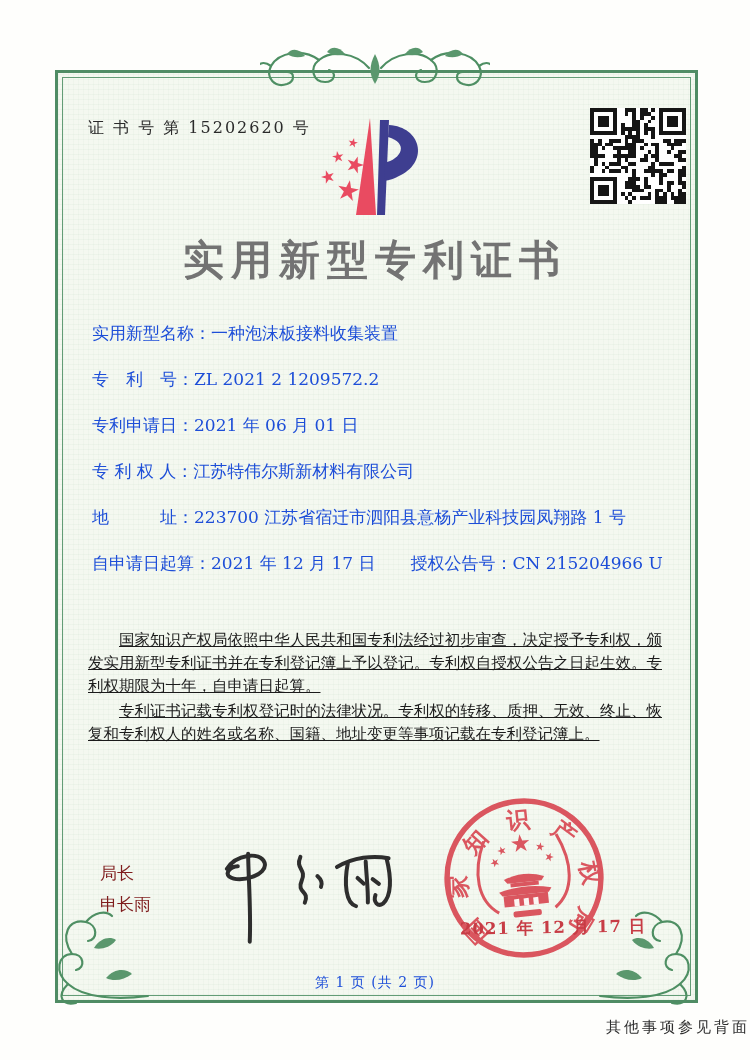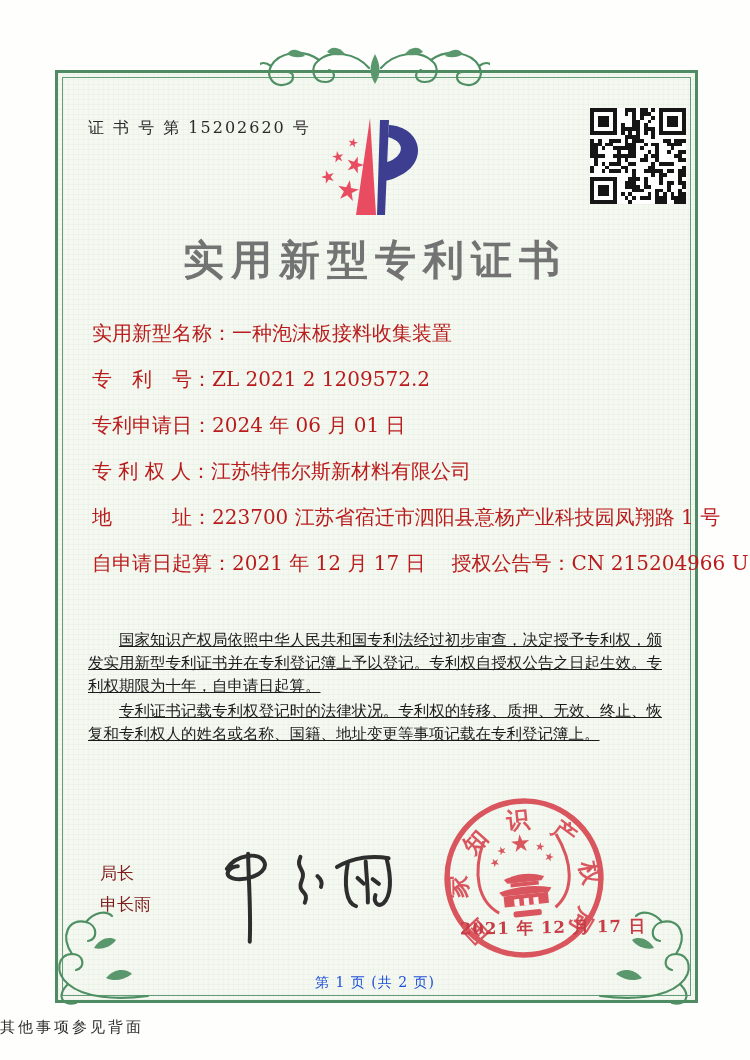--- a/index.html
+++ b/index.html
@@ -15,37 +15,37 @@
     border:3px solid #4f8c64;
     background:
       repeating-linear-gradient(0deg, rgba(110,165,125,0.055) 0 1px, transparent 1px 5px),
       repeating-linear-gradient(90deg, rgba(110,165,125,0.045) 0 1px, transparent 1px 5px),
       #f4f8f0;
   }
   .frame::before{content:"";position:absolute;inset:4px;border:1px solid #639c76;}
   .cert-no{position:absolute;left:88px;top:118px;font-size:16px;letter-spacing:2px;color:#2a2a2a;}
   .title{position:absolute;left:0;right:0;top:233px;text-align:center;
     font-size:41px;font-weight:600;letter-spacing:7px;color:#737373;}
-  .fields{position:absolute;left:92px;top:321px;width:575px;font-size:20px;color:#b91c1c;}
+  .fields{position:absolute;left:92px;top:321px;width:575px;font-size:17px;color:#1d4ed8;}
   .field-row{margin-bottom:21px;line-height:25px;white-space:nowrap;}
   .f-label{display:inline-block;min-width:96px;}
-  .gap{margin-left:26px;}
+  .gap{margin-left:35px;}
   .paragraphs{position:absolute;left:88px;top:629px;width:574px;
     font-size:15.5px;line-height:23px;text-align:justify;color:#1b1b1b;}
   .paragraphs p{margin:0;text-indent:2em;text-decoration:underline;}
   .paragraphs p + p{margin-top:2px;}
   .sig-labels{position:absolute;left:100px;top:858px;font-size:17px;line-height:31px;color:#7f1d1d;}
   .signature-svg{position:absolute;left:200px;top:833px;}
   .seal-svg{position:absolute;left:437px;top:791px;transform:rotate(-6deg);opacity:.9;}
   .seal-char{font-size:23px;font-weight:bold;fill:#d84550;text-anchor:middle;
     font-family:"DejaVu Serif","Liberation Serif",serif;}
   .seal-date{position:absolute;left:460px;top:917px;font-size:16.5px;font-weight:bold;
     color:#c73c45;letter-spacing:1px;transform:rotate(-1deg);}
   .page-info{position:absolute;left:0;right:0;top:974px;text-align:center;font-size:14px;letter-spacing:1px;color:#1d4ed8;}
-  .back-note{position:absolute;left:0;right:0;top:1018px;text-align:left;font-size:15px;letter-spacing:3px;color:#2e2e2e;}
+  .back-note{position:absolute;left:0;right:0;top:1018px;text-align:right;font-size:15px;letter-spacing:3px;color:#2e2e2e;}
   .logo-svg{position:absolute;left:305px;top:105px;}
   .qr-svg{position:absolute;left:590px;top:108px;background:#fff;}
   .ornament-top{position:absolute;left:260px;top:40px;}
   .flourish{position:absolute;top:908px;}
   .flourish.left{left:36px;}
   .flourish.right{left:597px;transform:scaleX(-1);}
   .orn{stroke:#4e8f63;stroke-width:2.2;fill:none;stroke-linecap:round;}
   .orn-fill{fill:#5a976d;stroke:none;}
   .sig-stroke{stroke:#2e2e2e;stroke-width:4;fill:none;stroke-linecap:round;stroke-linejoin:round;}
   .seal-red{fill:#d84550;}
@@ -333,21 +333,21 @@
   <div class="title">实用新型专利证书</div>
 
   <div class="fields">
     <div class="field-row">
       <span class="f-label">实用新型名称：</span><span class="f-value">一种泡沫板接料收集装置</span>
     </div>
     <div class="field-row">
       <span class="f-label">专　利　号：</span><span class="f-value">ZL 2021 2 1209572.2</span>
     </div>
     <div class="field-row">
-      <span class="f-label">专利申请日：</span><span class="f-value">2024 年 06 月 01 日</span>
+      <span class="f-label">专利申请日：</span><span class="f-value">2021 年 06 月 01 日</span>
     </div>
     <div class="field-row">
       <span class="f-label">专 利 权 人：</span><span class="f-value">江苏特伟尔斯新材料有限公司</span>
     </div>
     <div class="field-row">
       <span class="f-label">地　　　址：</span><span class="f-value">223700 江苏省宿迁市泗阳县意杨产业科技园凤翔路 1 号</span>
     </div>
     <div class="field-row">
       <span class="f-label">自申请日起算：</span><span class="f-value">2021 年 12 月 17 日</span><span class="gap">授权公告号：</span><span class="f-value">CN 215204966 U</span>
     </div>

